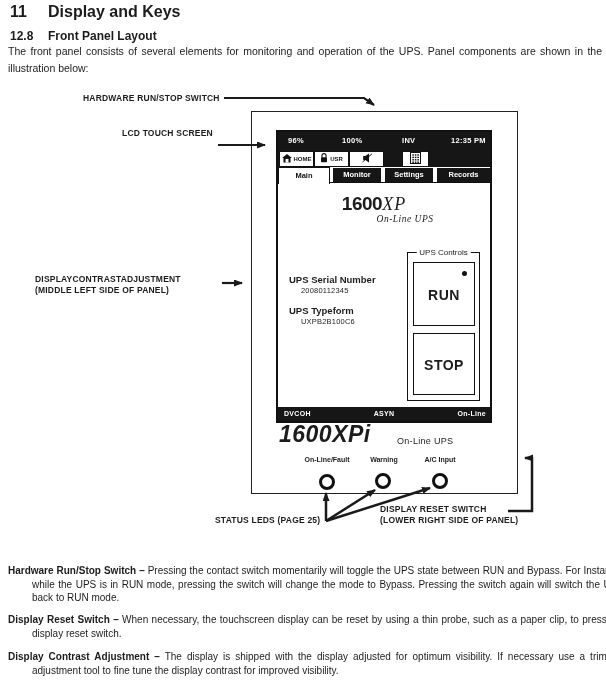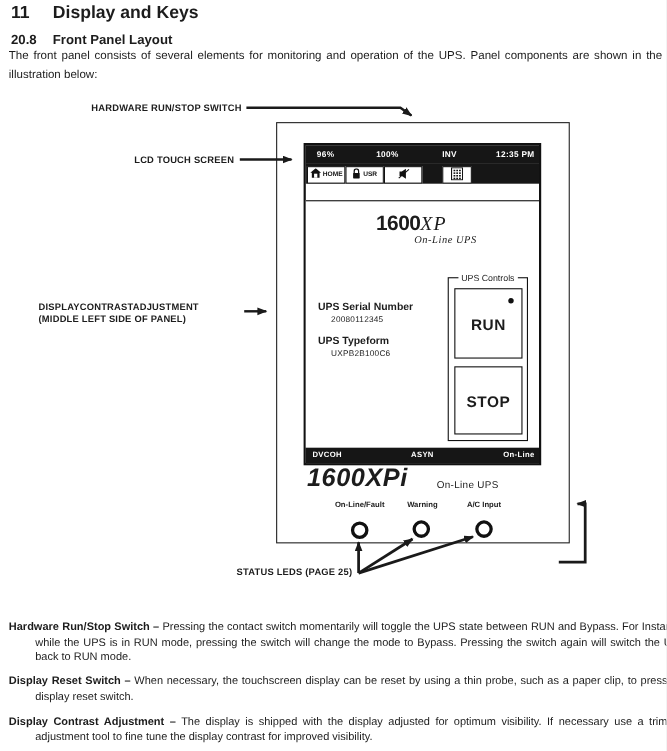--- a/index.html
+++ b/index.html
@@ -56,31 +56,35 @@
 </style>
 </head>
 <body>
 
 <div class="page">
 
   <div class="abs h1" style="left:10px;top:3px;">
     <span class="secnum">11</span><span>Display and Keys</span>
   </div>
   <div class="abs h2" style="left:10px;top:29px;">
-    <span class="secnum">20.8</span><span>Front Panel Layout</span>
+    <span class="secnum">12.8</span><span>Front Panel Layout</span>
   </div>
   <div class="abs intro" style="left:8px;top:43px;width:594px;">The front panel consists of several elements for monitoring and operation of the UPS.  Panel components are shown in the illustration below:</div>
 
   <div class="abs callout" style="left:83px;top:93px;">HARDWARE RUN/STOP SWITCH</div>
-  <div class="abs callout" style="left:122px;top:140px;">LCD TOUCH SCREEN</div>
+  <div class="abs callout" style="left:122px;top:128px;">LCD TOUCH SCREEN</div>
   <div class="abs callout center" style="left:35px;top:274px;width:212px;">
     <div>DISPLAYCONTRASTADJUSTMENT</div>
     <div>(MIDDLE LEFT SIDE OF PANEL)</div>
   </div>
   <div class="abs callout" style="left:215px;top:515px;">STATUS LEDS (PAGE 25)</div>
+  <div class="abs callout center" style="left:380px;top:504px;width:145px;">
+    <div>DISPLAY RESET SWITCH</div>
+    <div>(LOWER RIGHT SIDE OF PANEL)</div>
+  </div>
 
   <div class="abs panel" style="left:251px;top:111px;width:267px;height:383px;">
 
     <div class="abs lcd" style="left:24px;top:18px;width:216px;height:293px;">
 
       <div class="abs bar" style="left:0;top:0;width:212px;height:17px;">
         <span class="sbitem" style="left:10px;">96%</span>
         <span class="sbitem" style="left:64px;">100%</span>
         <span class="sbitem" style="left:124px;">INV</span>
         <span class="sbitem" style="left:173px;">12:35 PM</span>
@@ -129,20 +133,26 @@
                   <rect x="7.3" y="7.1" width="1.6" height="1.4"></rect>
                   <rect x="2.3" y="9.5" width="1.6" height="1.4"></rect>
                   <rect x="4.8" y="9.5" width="1.6" height="1.4"></rect>
                   <rect x="7.3" y="9.5" width="1.6" height="1.4"></rect>
                 </g>
               </svg>
           </span>
         </div>
       </div>
 
+      <div class="abs" style="left:0;top:35px;width:212px;height:17px;">
+        <div class="tab active" style="left:0;width:52px;">Main</div>
+        <div class="tab" style="left:55px;width:48px;">Monitor</div>
+        <div class="tab" style="left:107px;width:48px;">Settings</div>
+        <div class="tab" style="left:159px;width:53px;">Records</div>
+      </div>
 
       <div class="abs content" style="left:0;top:50px;width:212px;height:225px;">
         <div class="abs" style="left:0;top:10px;width:192px;text-align:center;">
           <span class="logo-main">1600</span><span class="logo-xp">XP</span>
         </div>
         <div class="abs logo-sub" style="left:0;top:31px;width:212px;text-align:center;padding-left:42px;box-sizing:border-box;">On-Line UPS</div>
 
         <div class="abs fld-label" style="left:11px;top:91px;">UPS Serial Number</div>
         <div class="abs fld-value" style="left:11px;top:103px;">20080112345</div>
         <div class="abs fld-label" style="left:11px;top:122px;">UPS Typeform</div>

